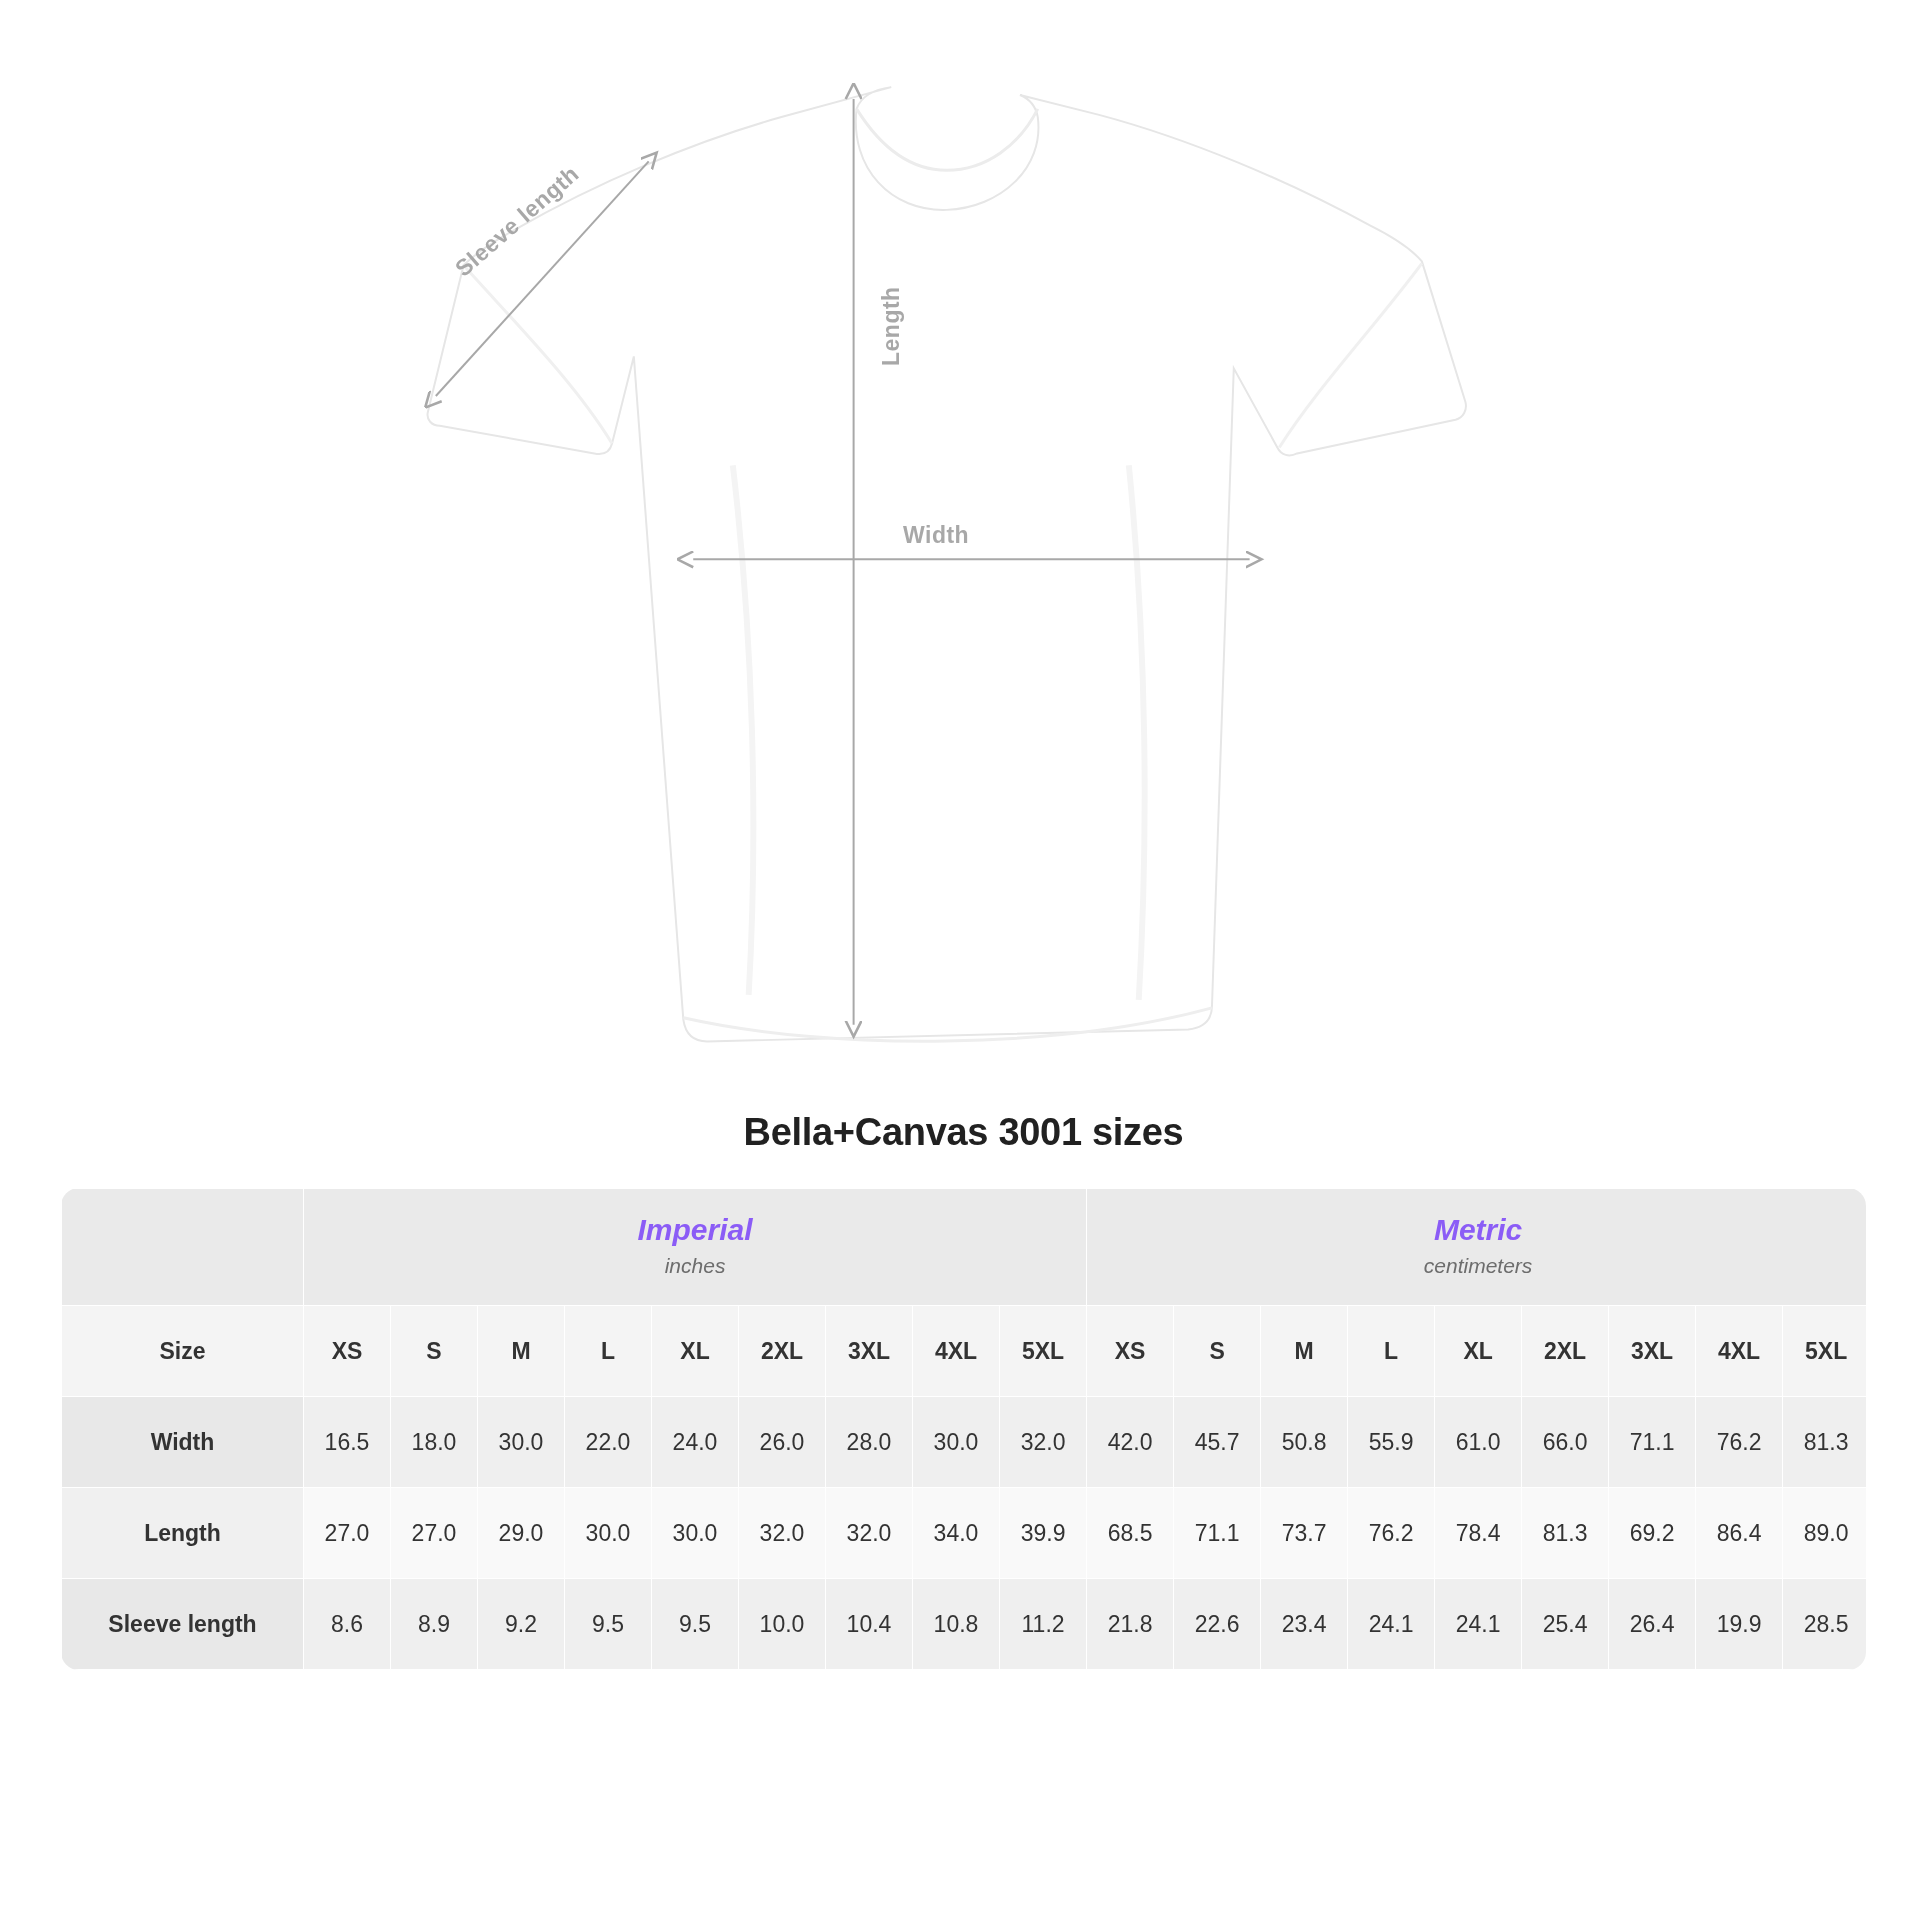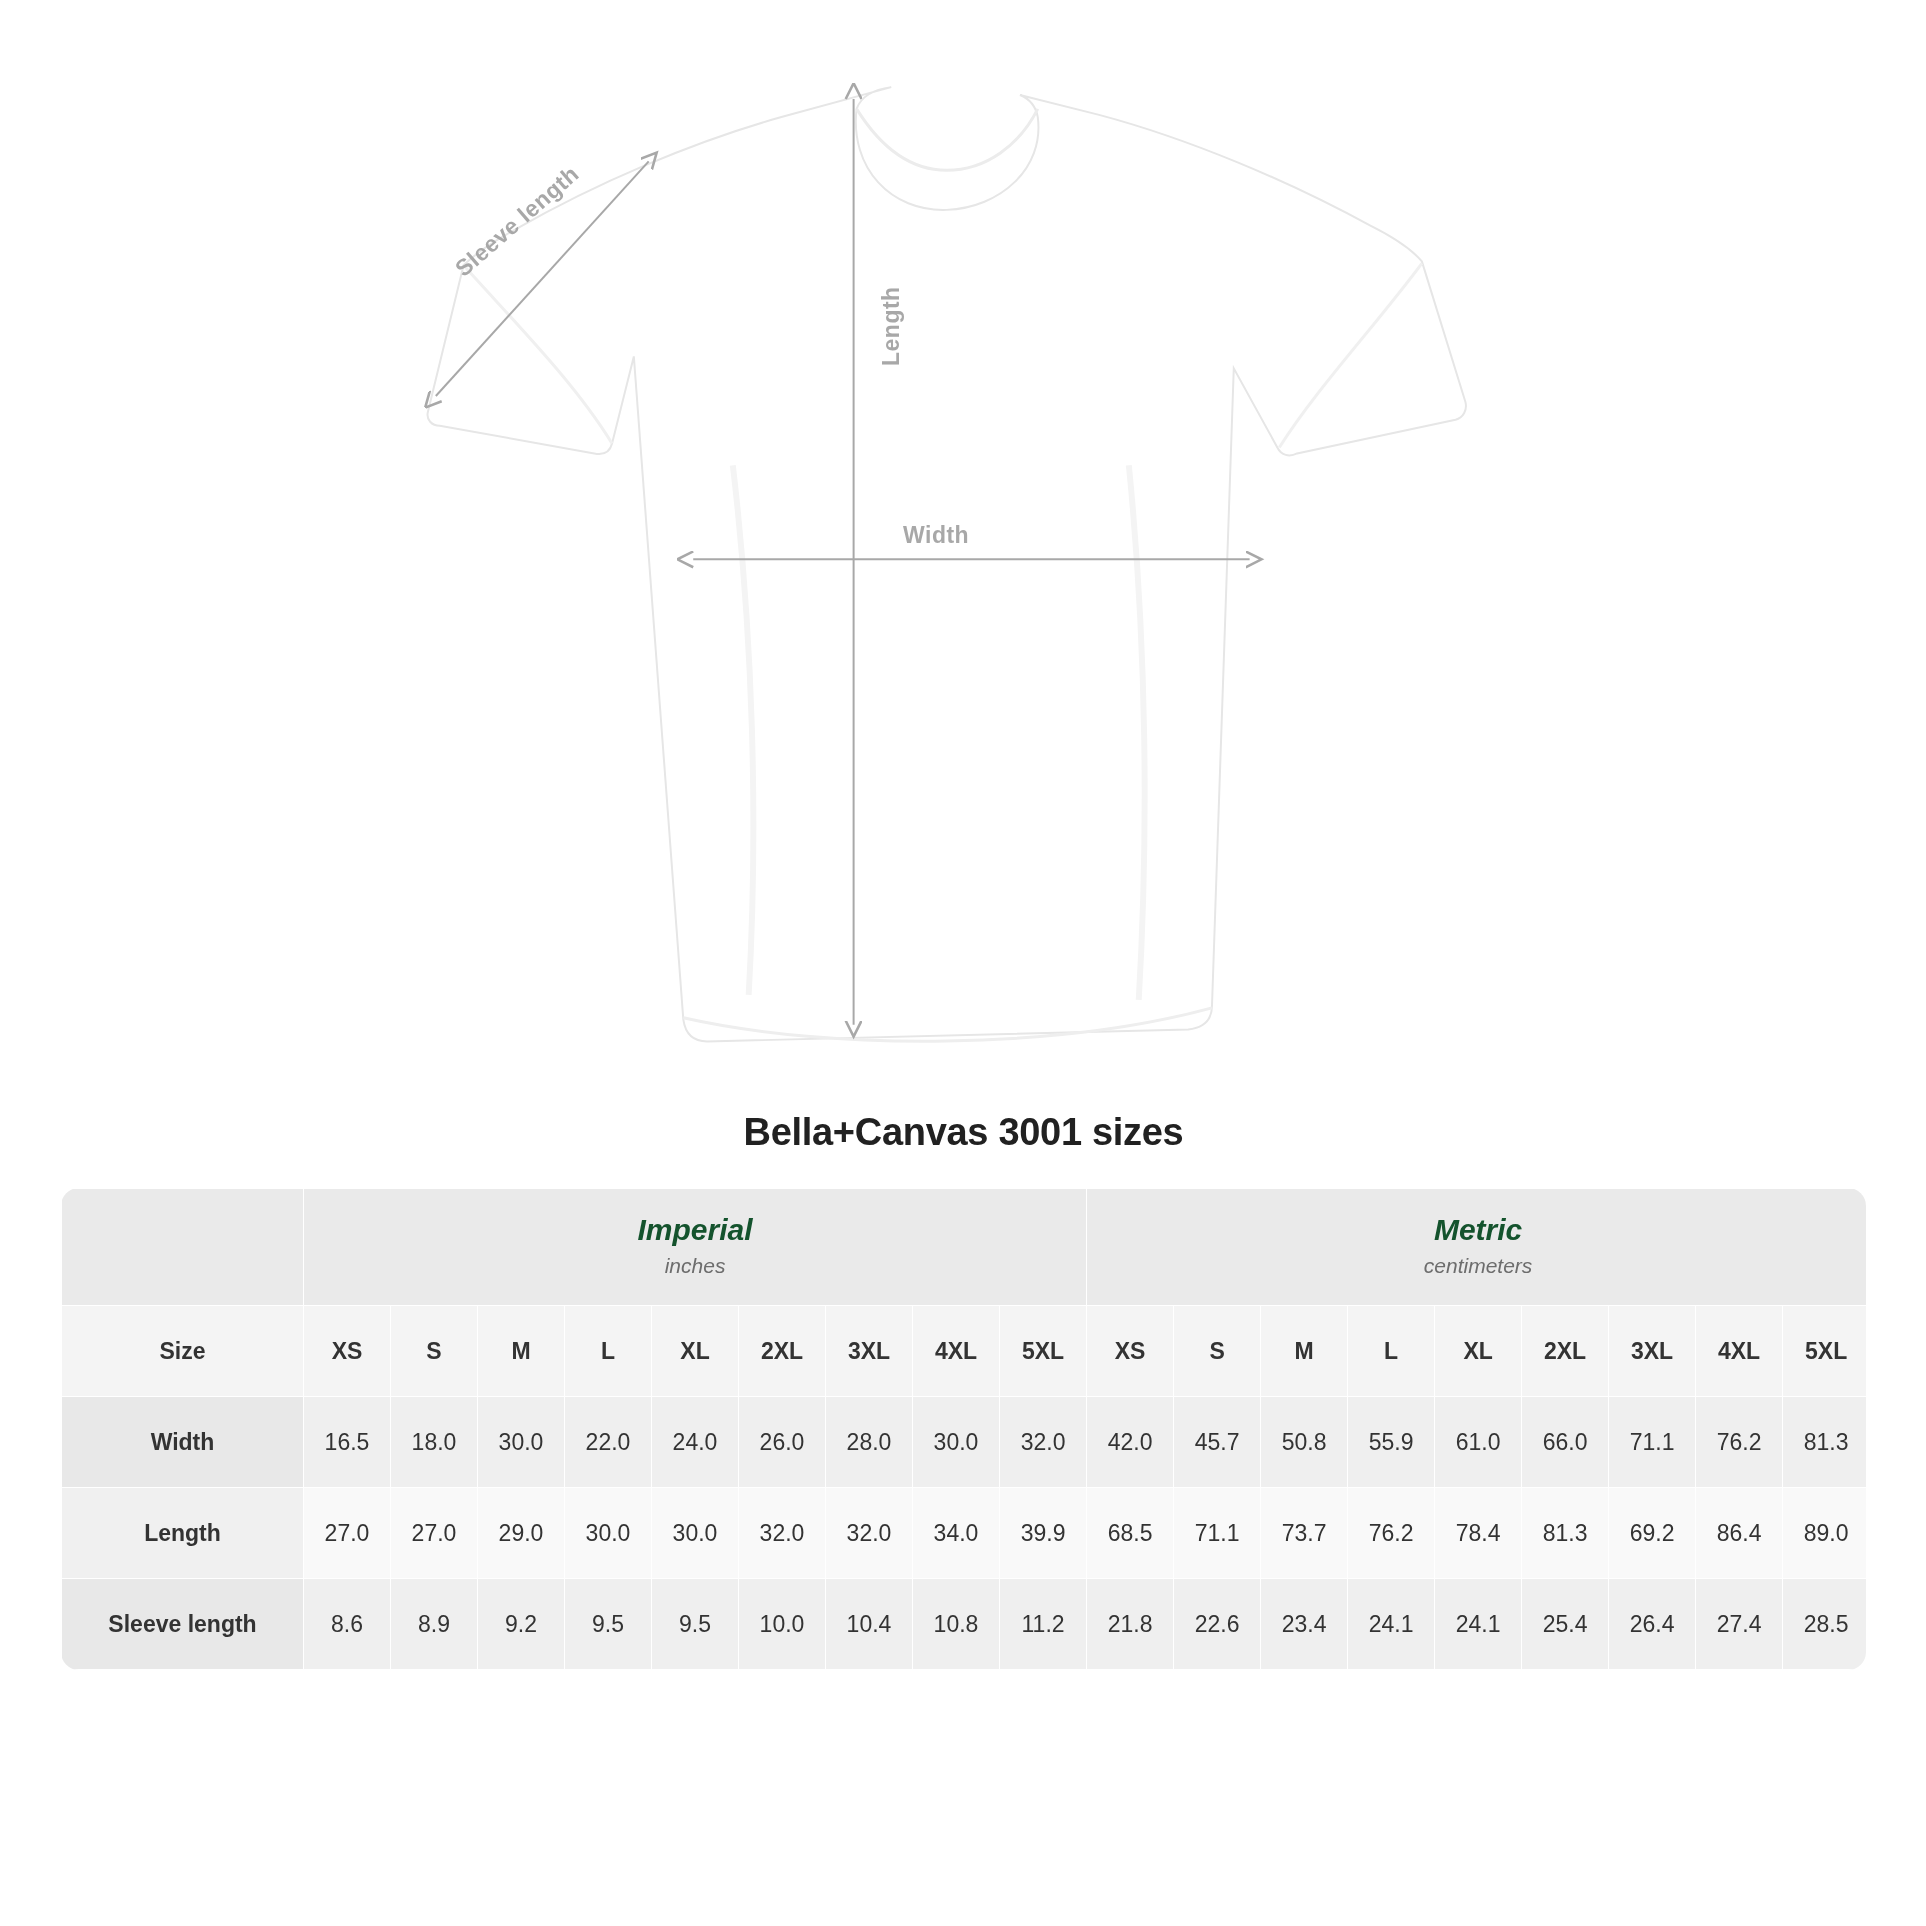--- a/index.html
+++ b/index.html
@@ -95,21 +95,21 @@
   }
   .unit-row td {
     background: #eaeaea;
     height: 117px;
     border: none;
   }
   .unit-name {
     font-size: 30px;
     font-weight: bold;
     font-style: italic;
-    color: #14532d;
+    color: #8b5cf6;
     line-height: 1.25;
   }
   .unit-sub {
     font-size: 21px;
     font-style: italic;
     color: #6d6d6d;
     line-height: 1.6;
   }
   .hdr-row td {
     background: #f4f4f4;
@@ -320,21 +320,21 @@
             <td>10.4</td>
             <td>10.8</td>
             <td>11.2</td>
             <td>21.8</td>
             <td>22.6</td>
             <td>23.4</td>
             <td>24.1</td>
             <td>24.1</td>
             <td>25.4</td>
             <td>26.4</td>
-            <td>27.4</td>
+            <td>19.9</td>
             <td>28.5</td>
           </tr>
         </tbody>
     </table>
   </div>
 
 </div>
 
 
 </body></html>

